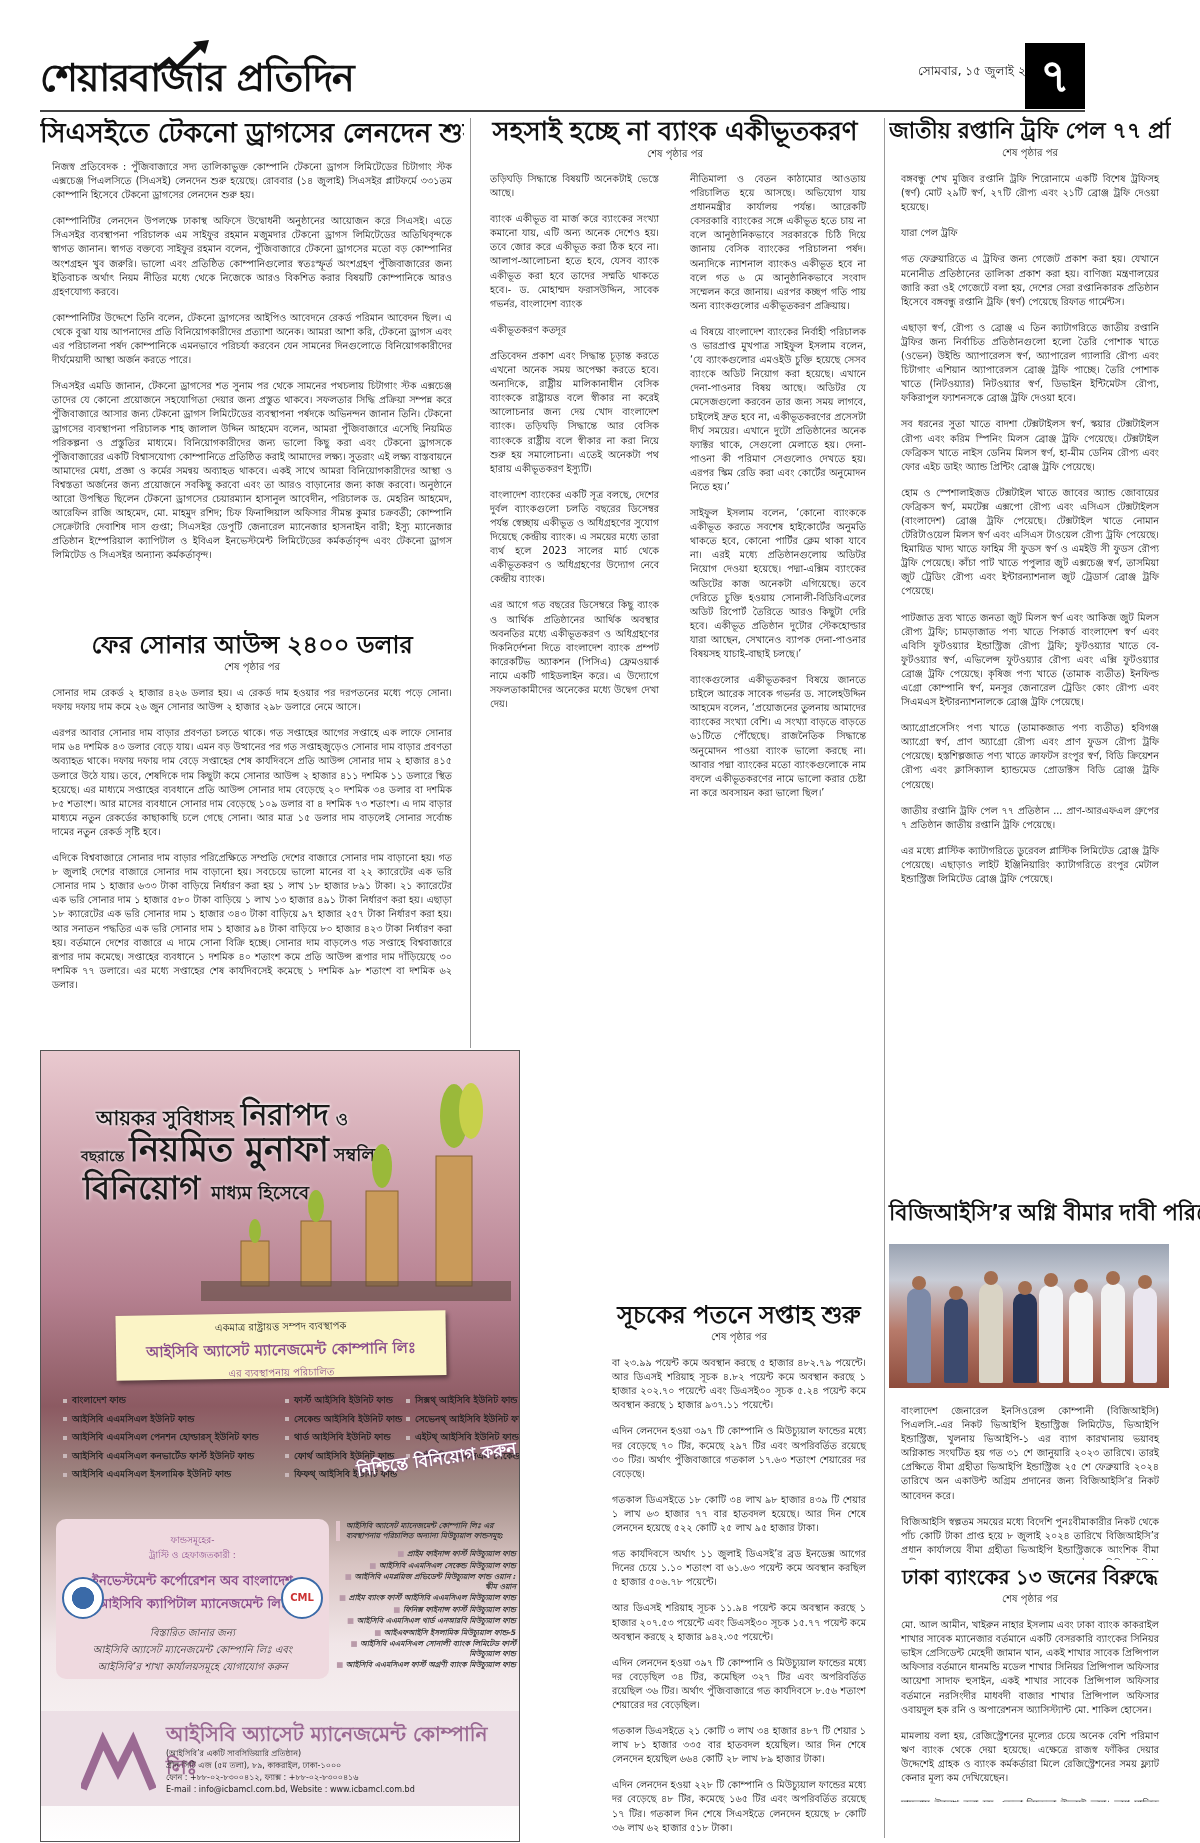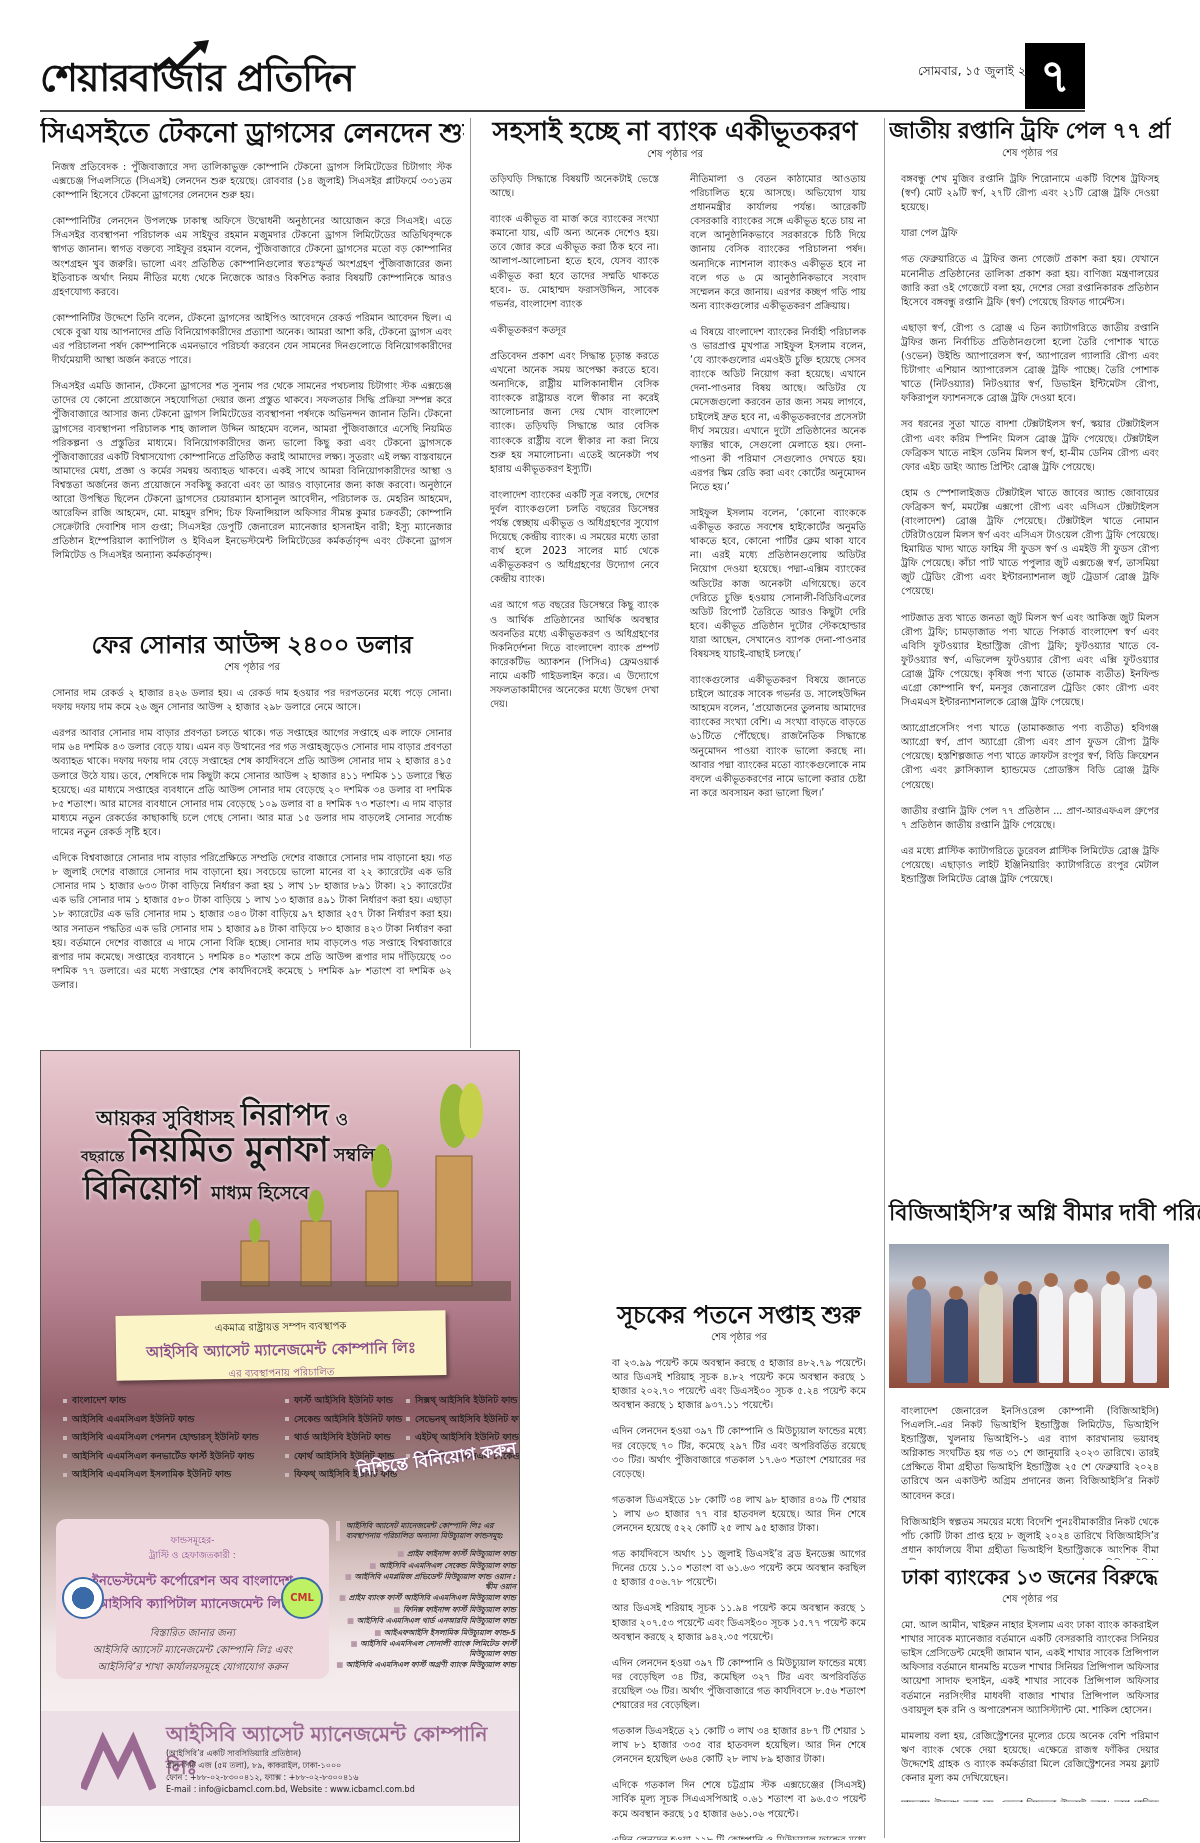--- a/index.html
+++ b/index.html
@@ -26,21 +26,21 @@
   .ad-banner .l1{font-size:10px;margin-top:6px;color:#222;}
   .ad-banner .l2{font-size:15px;color:#8b4d8c;font-weight:bold;margin-top:2px;}
   .ad-banner .l3{font-size:10px;color:#8b4d8c;margin-top:2px;}
   .fund-list{font-size:9px;font-weight:bold;line-height:18.5px;color:#222;}
   .fund-list div:before{content:"";display:inline-block;width:4px;height:4px;background:#c9b8ba;margin-right:5px;vertical-align:middle;}
   .trustee{left:15px;top:468px;width:273px;height:160px;background:#efd9df;border-radius:10px;text-align:center;color:#8b4d8c;}
   .trustee .t1{font-size:9px;margin-top:14px;}
   .trustee .t2{font-size:9px;}
   .trustee .t3{font-size:13px;font-weight:bold;margin-top:8px;}
   .trustee .t4{font-size:10px;color:#333;font-style:italic;margin-top:10px;}
-  .seal{position:absolute;width:38px;height:38px;border-radius:50%;border:2px solid #3a6aa8;background:#bef264;top:58px;}
+  .seal{position:absolute;width:38px;height:38px;border-radius:50%;border:2px solid #3a6aa8;background:#ffffff;top:58px;}
   .seal-l{left:6px;background:radial-gradient(circle,#3a6aa8 40%,#fff 42%);}
   .seal-r{right:6px;font-size:10px;color:#c33;font-weight:bold;line-height:38px;}
   .other-funds{left:295px;top:470px;width:180px;font-size:7.5px;font-style:italic;font-weight:bold;color:#333;}
   .other-funds .title{border-left:4px solid #e2c6cc;padding-left:6px;margin-bottom:8px;line-height:10px;}
   .other-funds li{list-style:none;margin:0 0 2px;line-height:9.5px;text-align:right;}
   .other-funds li:before{content:"■ ";color:#b99aa9;}
   .ad-footer{left:0;top:660px;width:478px;height:95px;background:#ecdfe5;}
   .ad-footer .name{left:125px;top:8px;font-size:20px;font-weight:bold;color:#9b6a93;}
   .ad-footer .lines{left:125px;top:37px;font-size:8px;line-height:12px;color:#222;}
   .logo-m{left:40px;top:20px;}
@@ -100,21 +100,20 @@
 <div class="col" style="left:600px;top:1300px;width:278px;height:540px;">
   <h2 class="hl" style="text-align:center;font-size:24px;">সূচকের পতনে সপ্তাহ শুরু</h2>
   <div class="sub">শেষ পৃষ্ঠার পর</div>
   <p>বা ২৩.৯৯ পয়েন্ট কমে অবস্থান করছে ৫ হাজার ৪৮২.৭৯ পয়েন্টে। আর ডিএসই শরিয়াহ সূচক ৪.৮২ পয়েন্ট কমে অবস্থান করছে ১ হাজার ২০২.৭০ পয়েন্টে এবং ডিএসই৩০ সূচক ৫.২৪ পয়েন্ট কমে অবস্থান করছে ১ হাজার ৯৩৭.১১ পয়েন্টে।</p>
   <p>এদিন লেনদেন হওয়া ৩৯৭ টি কোম্পানি ও মিউচ্যুয়াল ফান্ডের মধ্যে দর বেড়েছে ৭০ টির, কমেছে ২৯৭ টির এবং অপরিবর্তিত রয়েছে ৩০ টির। অর্থাৎ পুঁজিবাজারে গতকাল ১৭.৬৩ শতাংশ শেয়ারের দর বেড়েছে।</p>
   <p>গতকাল ডিএসইতে ১৮ কোটি ৩৪ লাখ ৯৮ হাজার ৪৩৯ টি শেয়ার ১ লাখ ৬৩ হাজার ৭৭ বার হাতবদল হয়েছে। আর দিন শেষে লেনদেন হয়েছে ৫২২ কোটি ২৫ লাখ ৯৫ হাজার টাকা।</p>
   <p>গত কার্যদিবসে অর্থাৎ ১১ জুলাই ডিএসই’র ব্রড ইনডেক্স আগের দিনের চেয়ে ১.১০ শতাংশ বা ৬১.৬৩ পয়েন্ট কমে অবস্থান করছিল ৫ হাজার ৫০৬.৭৮ পয়েন্টে।</p>
   <p>আর ডিএসই শরিয়াহ সূচক ১১.৯৪ পয়েন্ট কমে অবস্থান করছে ১ হাজার ২০৭.৫৩ পয়েন্টে এবং ডিএসই৩০ সূচক ১৫.৭৭ পয়েন্ট কমে অবস্থান করছে ২ হাজার ৯৪২.৩৫ পয়েন্টে।</p>
   <p>এদিন লেনদেন হওয়া ৩৯৭ টি কোম্পানি ও মিউচ্যুয়াল ফান্ডের মধ্যে দর বেড়েছিল ৩৪ টির, কমেছিল ৩২৭ টির এবং অপরিবর্তিত রয়েছিল ৩৬ টির। অর্থাৎ পুঁজিবাজারে গত কার্যদিবসে ৮.৫৬ শতাংশ শেয়ারের দর বেড়েছিল।</p>
   <p>গতকাল ডিএসইতে ২১ কোটি ৩ লাখ ৩৪ হাজার ৪৮৭ টি শেয়ার ১ লাখ ৮১ হাজার ৩৩৫ বার হাতবদল হয়েছিল। আর দিন শেষে লেনদেন হয়েছিল ৬৬৪ কোটি ২৮ লাখ ৮৯ হাজার টাকা।</p>
-  <p>এদিকে গতকাল দিন শেষে চট্টগ্রাম স্টক এক্সচেঞ্জের (সিএসই) সার্বিক মূল্য সূচক সিএএসপিআই ০.৬১ শতাংশ বা ৯৬.৫৩ পয়েন্ট কমে অবস্থান করছে ১৫ হাজার ৬৬১.০৬ পয়েন্টে।</p>
   <p>এদিন লেনদেন হওয়া ২২৮ টি কোম্পানি ও মিউচ্যুয়াল ফান্ডের মধ্যে দর বেড়েছে ৪৮ টির, কমেছে ১৬৫ টির এবং অপরিবর্তিত রয়েছে ১৭ টির। গতকাল দিন শেষে সিএসইতে লেনদেন হয়েছে ৮ কোটি ৩৬ লাখ ৬২ হাজার ৫১৮ টাকা।</p>
 </div>
 
 <div class="vrule" style="left:884px;top:118px;height:1720px;"></div>
 
 <div class="col" style="left:889px;top:116px;width:282px;height:1080px;">
   <h2 class="hl" style="font-size:22px;">জাতীয় রপ্তানি ট্রফি পেল ৭৭ প্রতিষ্ঠান</h2>
   <div class="sub">শেষ পৃষ্ঠার পর</div>
   <p>বঙ্গবন্ধু শেখ মুজিব রপ্তানি ট্রফি শিরোনামে একটি বিশেষ ট্রফিসহ (স্বর্ণ) মোট ২৯টি স্বর্ণ, ২৭টি রৌপ্য এবং ২১টি ব্রোঞ্জ ট্রফি দেওয়া হয়েছে।</p>
   <p>যারা পেল ট্রফি</p>

